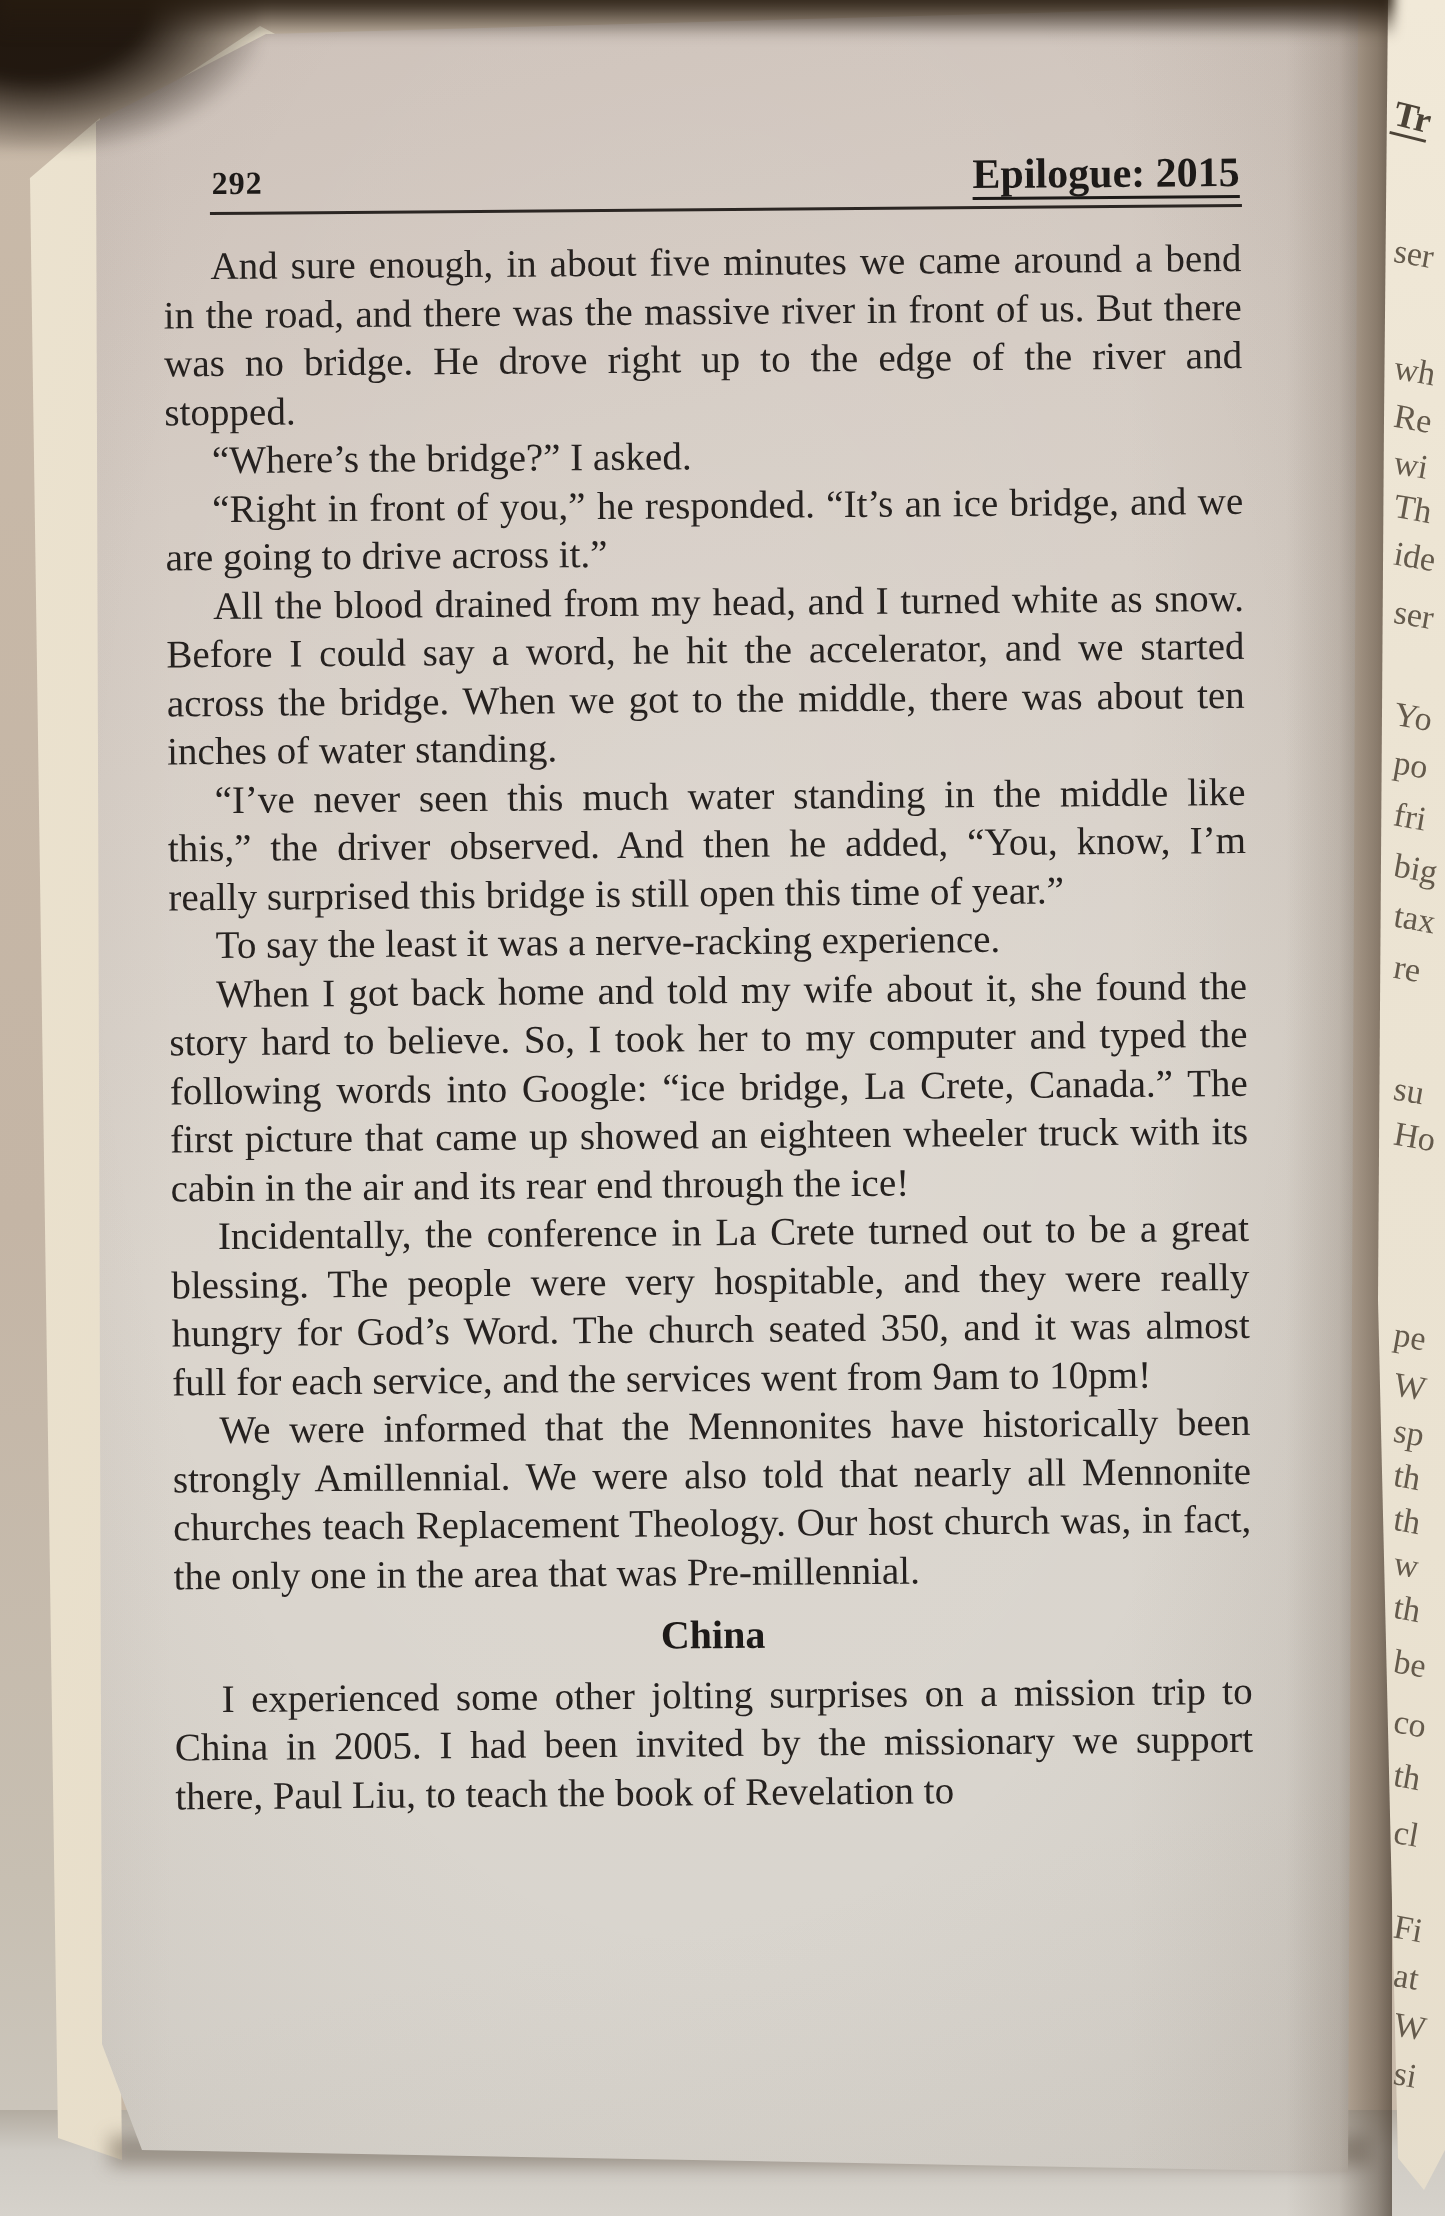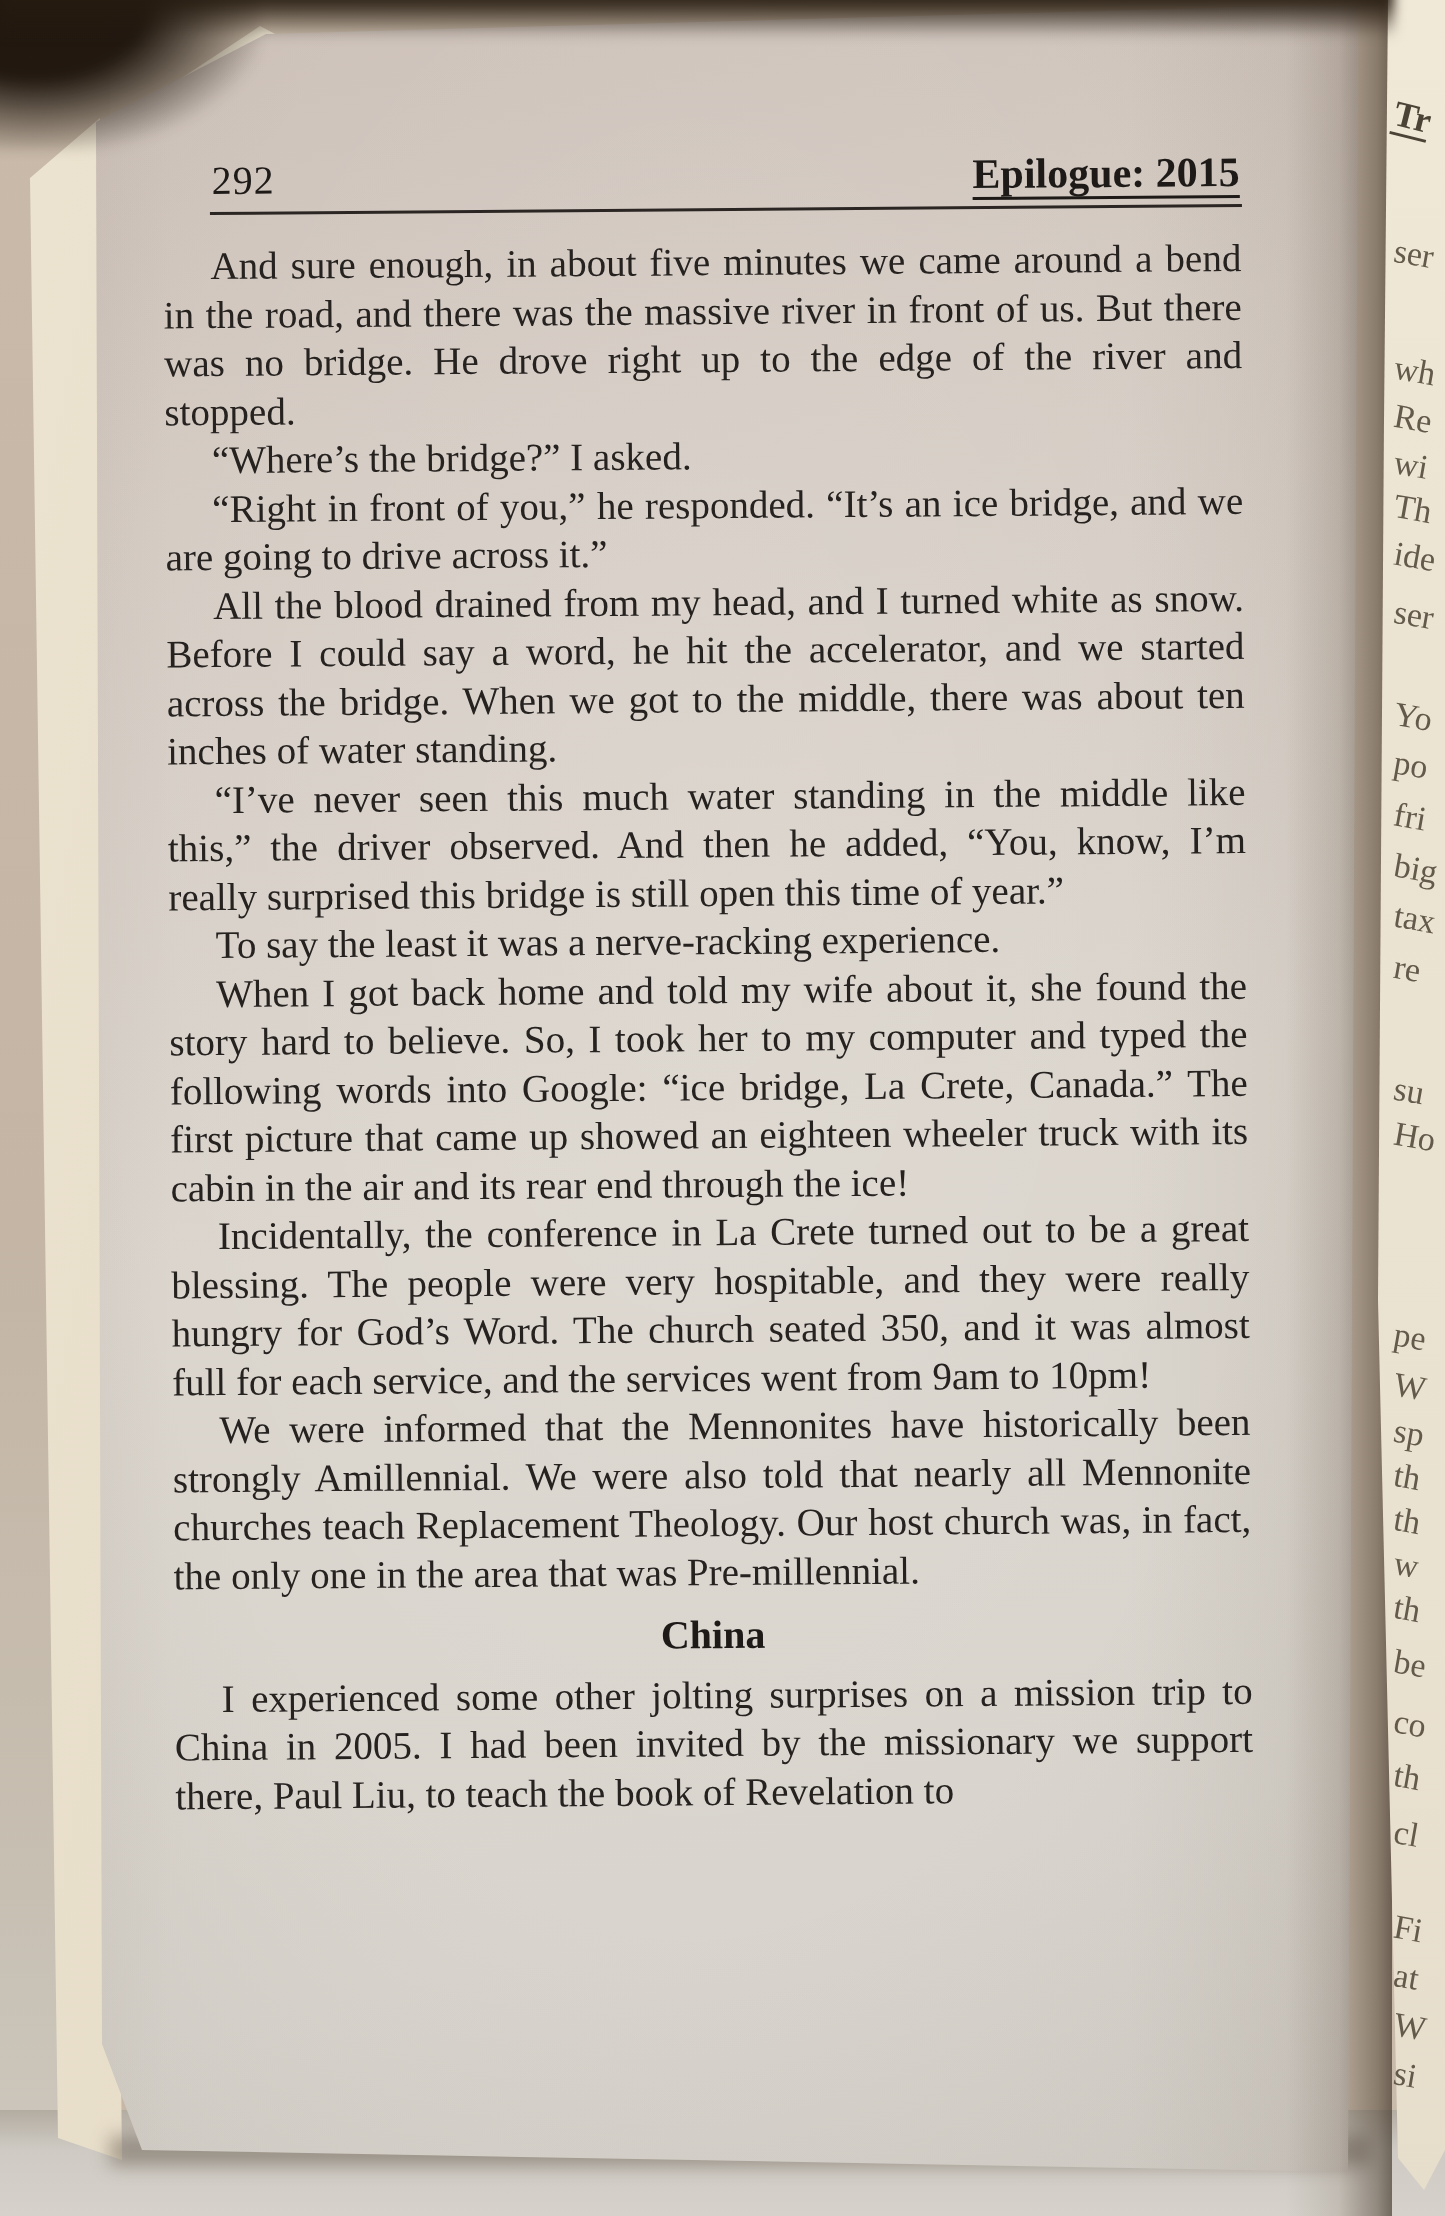--- a/index.html
+++ b/index.html
@@ -37,21 +37,21 @@
         linear-gradient(90deg,rgba(124,104,90,.10) 0%,rgba(124,104,90,0) 12%,rgba(124,104,90,0) 78%,rgba(112,96,82,.14) 100%),
         linear-gradient(168deg,#cdc1b9 0%,#d5ccc4 22%,#dbd5cd 52%,#d9d5ce 82%,#d3cfc8 100%);}
   .main-page::after{content:"";position:absolute;inset:0;
       background:radial-gradient(ellipse at 48% 40%,rgba(255,255,255,.10) 0%,rgba(255,255,255,0) 55%,rgba(96,80,66,.10) 100%);}
 
   
   .page-content{position:absolute;inset:0;transform:rotate(-0.45deg);
       transform-origin:220px 220px;color:#262220;}
   .page-header{position:absolute;left:212px;top:156px;width:1028px;
       display:flex;justify-content:space-between;align-items:baseline;}
-  .page-num{font-weight:normal;font-size:40px;letter-spacing:1px;color:#1d1a18;}
+  .page-num{font-weight:bold;font-size:32px;letter-spacing:1px;color:#1d1a18;}
   .chapter-title{font-weight:bold;font-size:42px;color:#1d1a18;
       text-decoration:underline;text-decoration-thickness:3px;text-underline-offset:9px;}
   .header-rule{position:absolute;left:210px;top:212px;width:1032px;height:3px;background:#2b2623;}
   .body-text{position:absolute;left:163px;top:242px;width:1078px;
       font-size:39px;line-height:48.5px;text-align:justify;}
   .body-text p{margin:0;text-indent:47px;}
   .section-heading{margin:15px 0 11px 0;font-size:40px;font-weight:bold;
       text-align:center;color:#1d1a18;}
 
   

